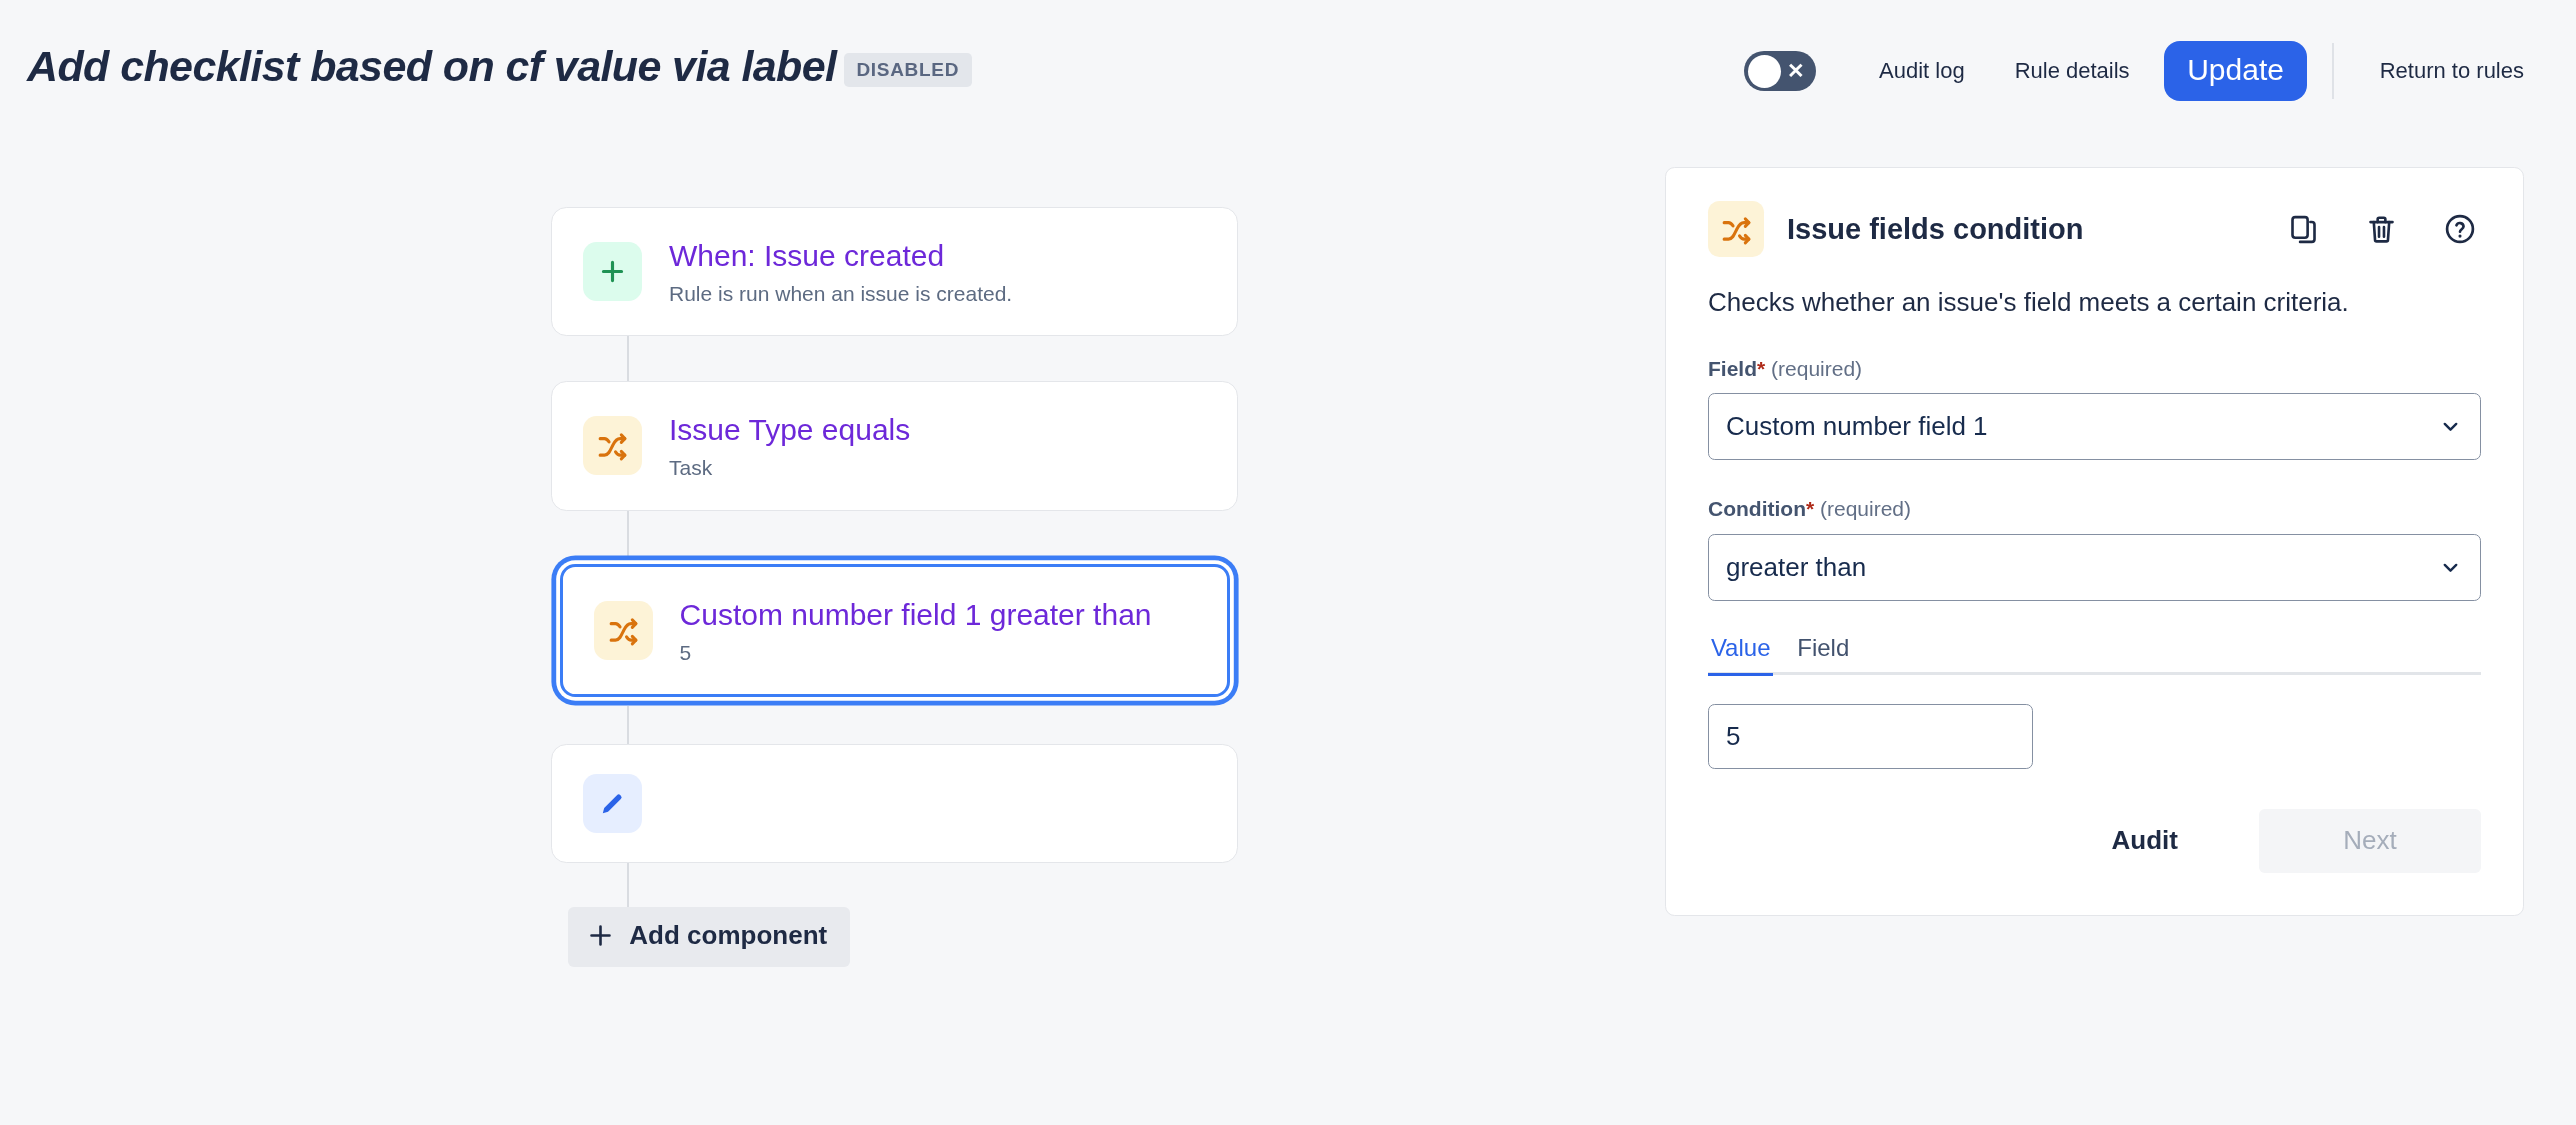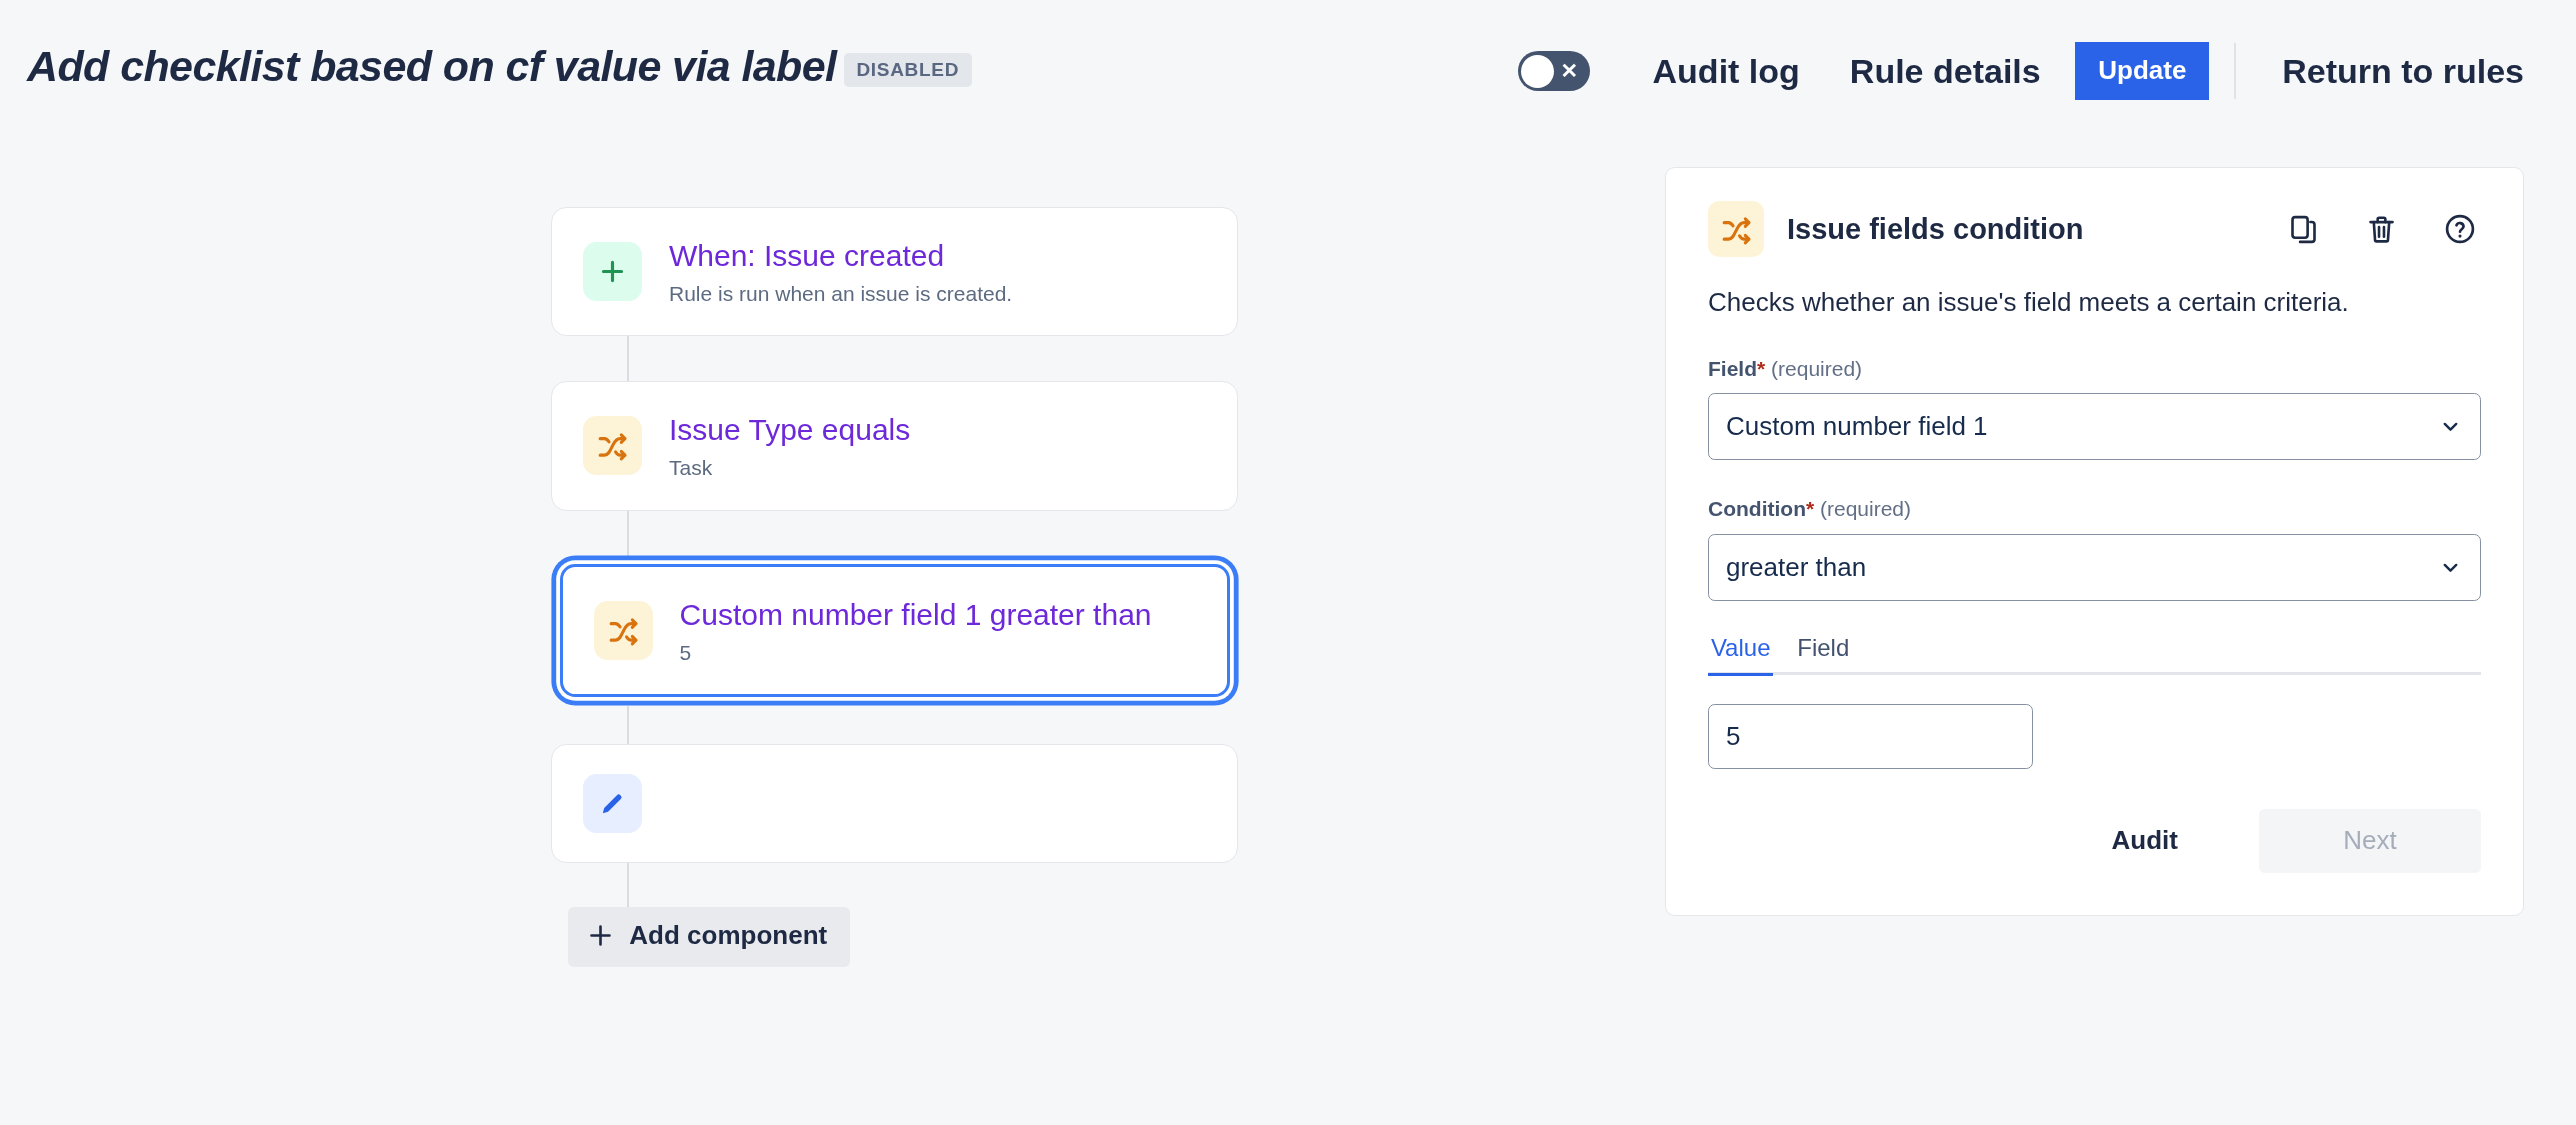--- a/index.html
+++ b/index.html
@@ -71,35 +71,35 @@
   #enable-toggle .mark {
     position: absolute;
     right: 11.5px; top: 0;
     height: 40px;
     line-height: 40px;
     color: #ffffff;
     font-size: 21px;
     font-weight: 700;
   }
   .header-link {
-    font-size: 34px;
-    font-weight: 700;
+    font-size: 22px;
+    font-weight: 400;
     color: #1e2a44;
     text-decoration: none;
     padding: 0 25px;
     white-space: nowrap;
     cursor: pointer;
   }
   #update-button {
     background: #2b63e8;
     color: #ffffff;
-    font-size: 26px;
-    font-weight: 700;
+    font-size: 30px;
+    font-weight: 400;
     border: none;
-    border-radius: 0;
+    border-radius: 16px;
     padding: 12.4px 23px 14.4px 23px;
     margin: 0 9.6px;
     cursor: pointer;
     font-family: "Liberation Sans", sans-serif;
     white-space: nowrap;
   }
   #header-divider {
     width: 1.9px; height: 56px;
     background: #dfe2e7;
     margin: 0 21px 0 15.3px;

